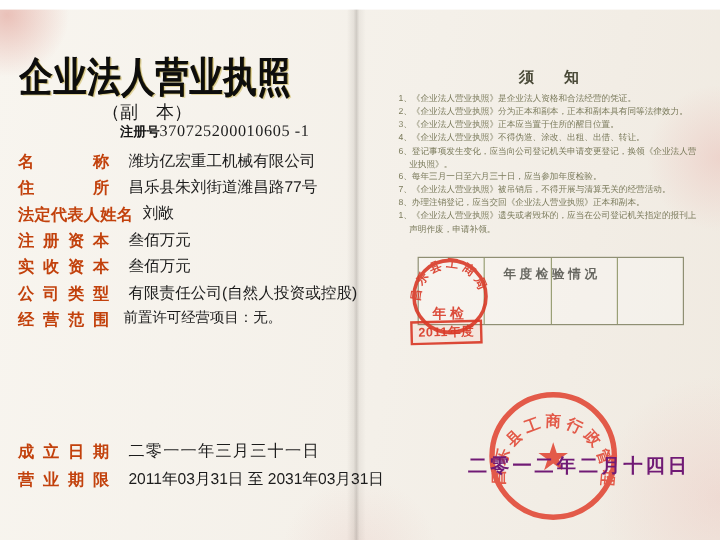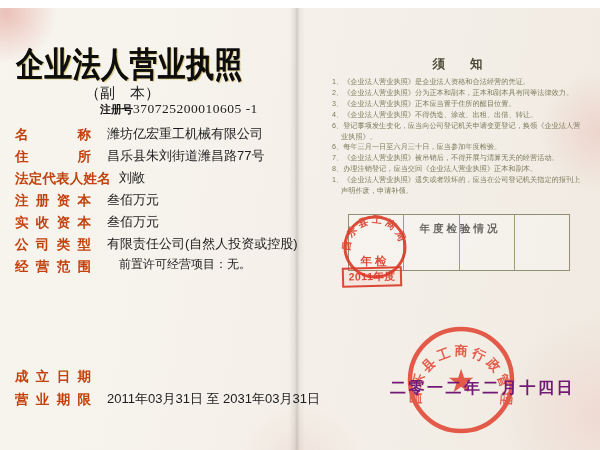--- a/index.html
+++ b/index.html
@@ -30,21 +30,21 @@
   .regno .lab { font-size:11px; font-weight:bold; color:#141414; }
   .regno .val { font-size:13.5px; color:#1d1d1d; font-family:"Liberation Serif", serif;
     letter-spacing:.5px; }
 
   .row { position:absolute; left:15px; display:flex; align-items:flex-start; }
   .f-label { width:76px; flex:0 0 auto; font-size:13.5px; font-weight:bold; color:#c2410c;
     text-align:justify; text-align-last:justify; line-height:17px; }
   .f-label.wide { width:auto; text-align:left; text-align-last:left; letter-spacing:.2px; }
   .f-value { margin-left:16px; font-size:13px; color:#1c1c1c; line-height:16px;
     white-space:nowrap; }
-  .scope-val { margin-left:28px; width:210px; font-size:12px; color:#1c1c1c;
+  .scope-val { margin-left:12px; width:210px; font-size:12px; color:#1c1c1c;
     line-height:13.6px; white-space:normal; }
 
   
   .notice-title { position:absolute; left:330px; top:56px; width:255px; text-align:center;
     font-size:12.5px; font-weight:bold; color:#4a4a38; }
   .notice-list { position:absolute; left:332px; top:77px; width:254px; font-size:7.2px;
     line-height:10.9px; color:#7b7b5c; }
   .notice-item { padding-left:9px; text-indent:-9px; }
   .insp-title { position:absolute; left:340px; top:197px; width:240px; text-align:center;
     font-size:10.5px; font-weight:bold; letter-spacing:3px; color:#33332a;margin-top:25px; }
@@ -107,20 +107,21 @@
 
     <div class="row" style="top:258px">
       <span class="f-label">经营范围</span>
       <span class="scope-val">
         <span>前置许可经营项目：无。</span><br>
       </span>
     </div>
 
     <div class="row" style="top:368px">
       <span class="f-label">成立日期</span>
+      <span class="f-value" style="font-size:13.5px;letter-spacing:1px">二零一一年三月三十一日</span>
     </div>
     <div class="row" style="top:391px">
       <span class="f-label">营业期限</span>
       <span class="f-value">2011年03月31日 至 2031年03月31日</span>
     </div>
   </div>
 
   <div>
     <div class="notice-title">须　　知</div>
     <div class="notice-list">

